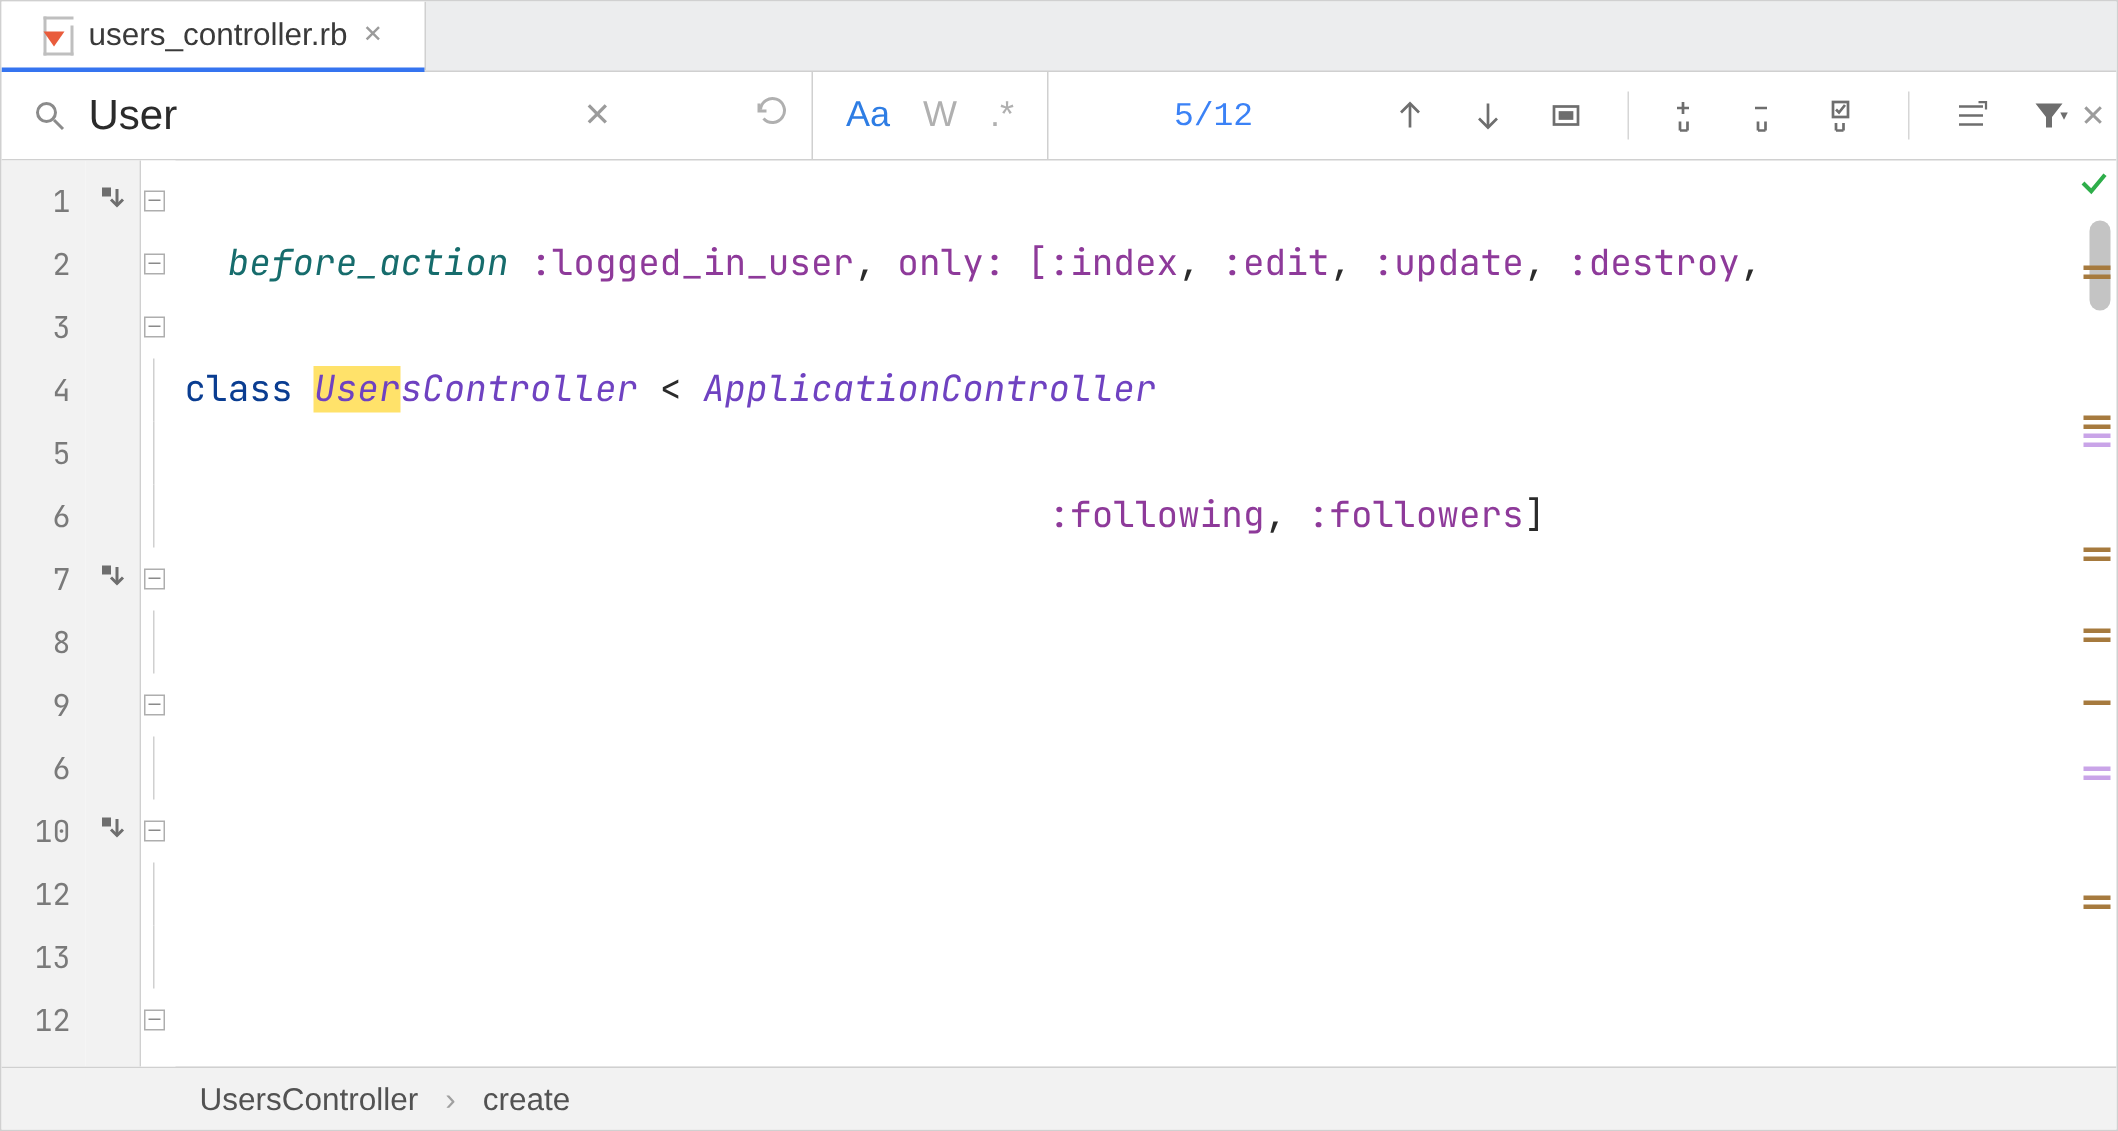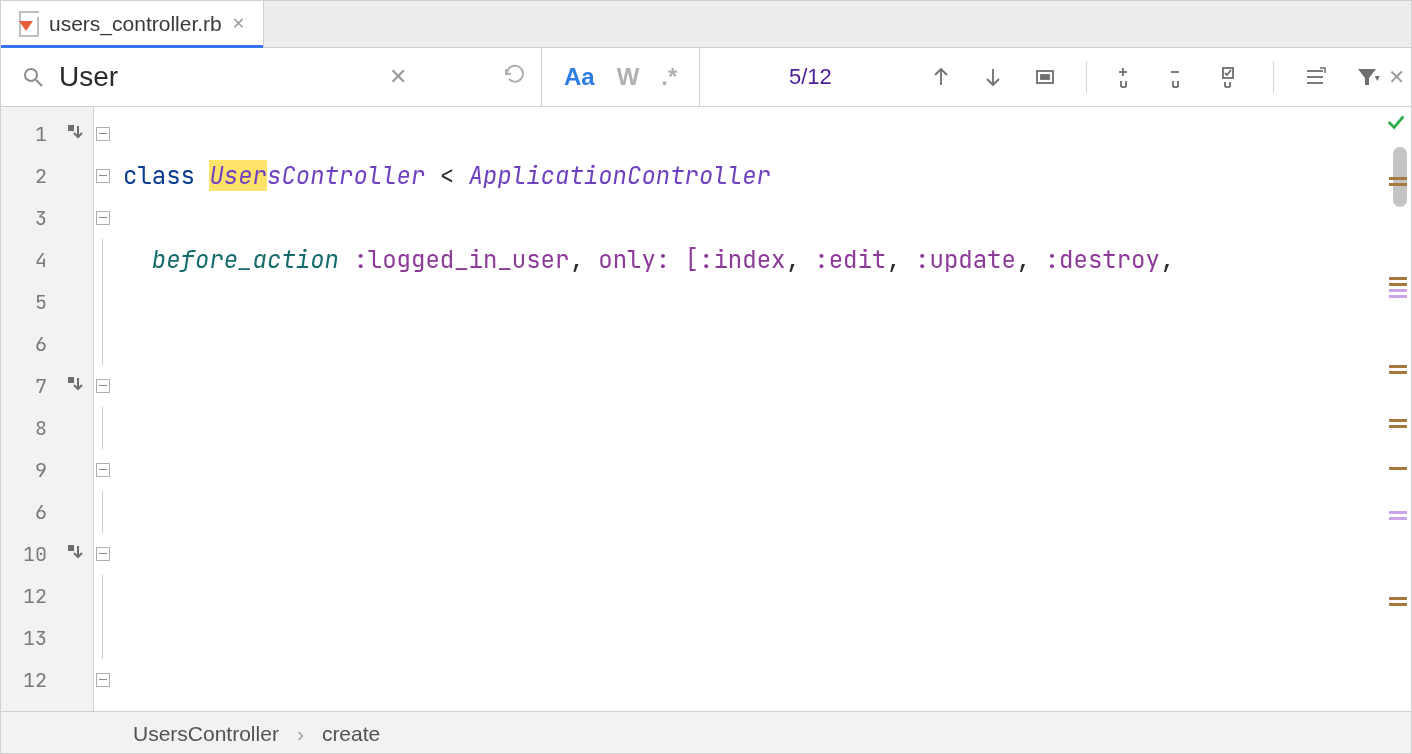--- a/index.html
+++ b/index.html
@@ -21,44 +21,44 @@
     --search-blue:#2e7de4;
     --brown:#a67a3e;
     --lilac:#c9a4e8;
     --green:#2eae4a;
   }
   html,body{margin:0;padding:0;font-family:"Segoe UI",Arial,sans-serif;font-size:16px;color:var(--text);}
   body{width:1412px;height:754px;box-sizing:border-box;border:1px solid var(--border);position:relative;overflow:hidden;}
 
   
   .tabbar{height:46px;background:var(--tab-bg);display:flex;align-items:stretch;border-bottom:1px solid var(--border);}
-  .tab{display:flex;align-items:center;background:#fff;position:relative;padding:0 18px;border-right:1px solid var(--border);gap:10px;}
+  .tab{display:flex;align-items:center;background:#fff;position:relative;padding:0 28px;border-right:1px solid var(--border);gap:10px;}
   .tab::after{content:"";position:absolute;bottom:-1px;left:0;right:0;height:3px;background:var(--tab-active-underline);}
   .tab .fname{font-size:21px;color:#3a3a3a;}
   .tab .close{color:#9b9b9b;font-size:16px;line-height:1;}
   .ruby-icon{width:20px;height:26px;position:relative;}
   .ruby-icon::before{content:"";position:absolute;left:0;top:0;width:20px;height:26px;background:
     linear-gradient(#bfbfbf,#bfbfbf) 0 0/20px 2px no-repeat,
     linear-gradient(#bfbfbf,#bfbfbf) 0 0/2px 26px no-repeat,
     linear-gradient(#bfbfbf,#bfbfbf) 0 24px/20px 2px no-repeat,
     linear-gradient(#bfbfbf,#bfbfbf) 18px 6px/2px 20px no-repeat;}
   .ruby-icon svg{position:absolute;left:-2px;top:8px;}
 
   
   .findbar{height:58px;display:flex;align-items:center;border-bottom:1px solid var(--border);}
   .find-left{flex:0 0 540px;display:flex;align-items:center;height:100%;border-right:1px solid var(--border);position:relative;}
   .find-input-wrap{display:flex;align-items:center;flex:1;padding-left:20px;}
   .find-input{border:none;outline:none;font-size:28px;font-family:inherit;width:320px;color:#2b2b2b;}
   .find-clear{color:#9b9b9b;font-size:22px;padding:0 8px;cursor:pointer;}
   .find-history{color:#a9a9a9;padding:0 14px;cursor:pointer;}
   .find-history svg{width:24px;height:24px;}
-  .find-toggles{display:flex;align-items:center;gap:22px;padding:0 22px;height:100%;border-right:1px solid var(--border);font-size:24px;font-weight:700;}
+  .find-toggles{display:flex;align-items:center;gap:22px;padding:0 22px;height:100%;border-right:1px solid var(--border);font-size:24px;font-weight:400;}
   .tog{color:#b0b0b0;cursor:pointer;}
   .tog.active{color:var(--search-blue);}
-  .find-count{flex:0 0 220px;text-align:center;font-size:22px;color:#4c1d95;}
+  .find-count{flex:0 0 220px;text-align:center;font-size:22px;color:#3b82f6;font-family:Liberation Mono, monospace;}
   .find-actions{display:flex;align-items:center;gap:10px;}
   .ibtn{width:42px;height:38px;display:flex;align-items:center;justify-content:center;color:var(--icon);cursor:pointer;border-radius:4px;}
   .ibtn svg{width:24px;height:24px;stroke:var(--icon);fill:none;stroke-width:1.8;}
   .sep{width:1px;height:32px;background:#d6d6d6;margin:0 10px;}
   .find-close{margin-left:auto;margin-right:18px;color:#9b9b9b;font-size:20px;cursor:pointer;}
 
   
   .editor{display:flex;height:calc(100% - 46px - 58px - 44px);position:relative;}
   .gutter{flex:0 0 56px;background:var(--gutter-bg);text-align:right;padding-top:6px;}
   .gnum{height:42px;line-height:42px;padding-right:10px;color:#7a7a7a;font-size:20px;font-family:"JetBrains Mono","Fira Code",Consolas,monospace;}
@@ -283,22 +283,23 @@
       </div>
     <div>
         <span class="fold-line"></span>
       </div>
     <div>
         <span class="fold-mark"></span>
       </div>
   </div>
 
   <div class="code">
+<div><span>  </span><span class="nm">before_action</span><span> </span><span class="sym2">:logged_in_user</span><span>, </span><span class="sym2">only: [</span><span class="sym2">:index</span><span>, </span><span class="sym2">:edit</span><span>, </span><span class="sym2">:update</span><span>, </span><span class="sym2">:destroy</span><span>,</span></div>
 <div><span class="kw">class </span><span class="sym hl ital">User</span><span class="sym ital">sController</span><span> &lt; </span><span class="sym ital">ApplicationController</span></div>
-<div><span>  </span><span class="nm">before_action</span><span> </span><span class="sym2">:logged_in_user</span><span>, </span><span class="sym2">only: [</span><span class="sym2">:index</span><span>, </span><span class="sym2">:edit</span><span>, </span><span class="sym2">:update</span><span>, </span><span class="sym2">:destroy</span><span>,</span></div>
+<div><span>                                        </span><span class="sym2">:following</span><span>, </span><span class="sym2">:followers</span><span>]</span></div>
 <div> </div>
 
 
 
 
 
 
 
   </div>
 

